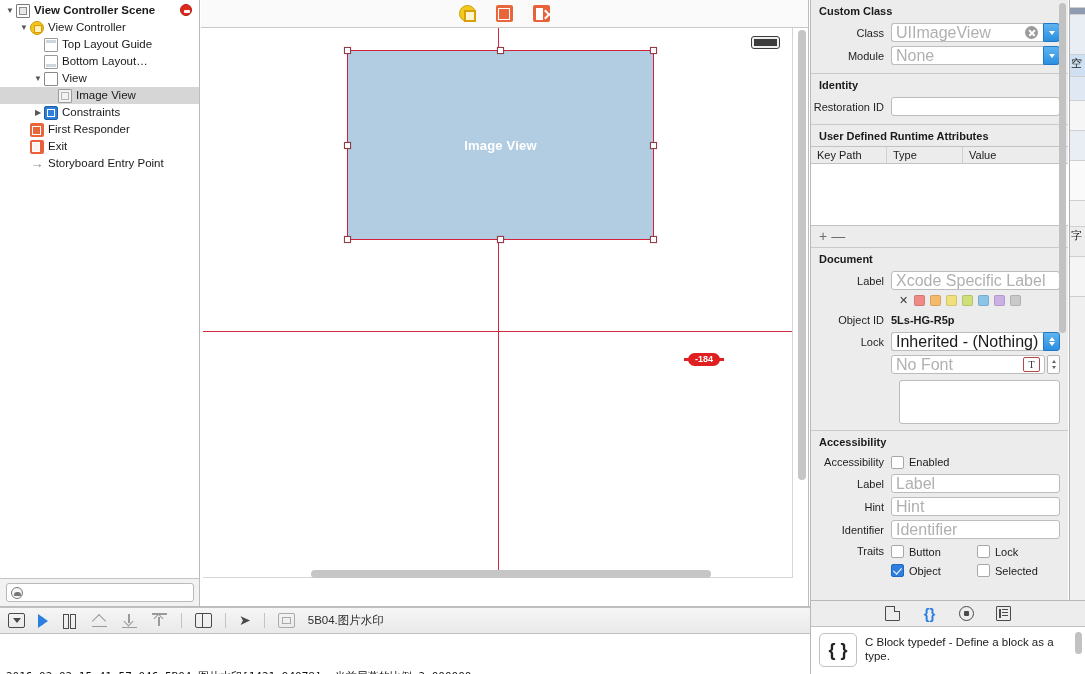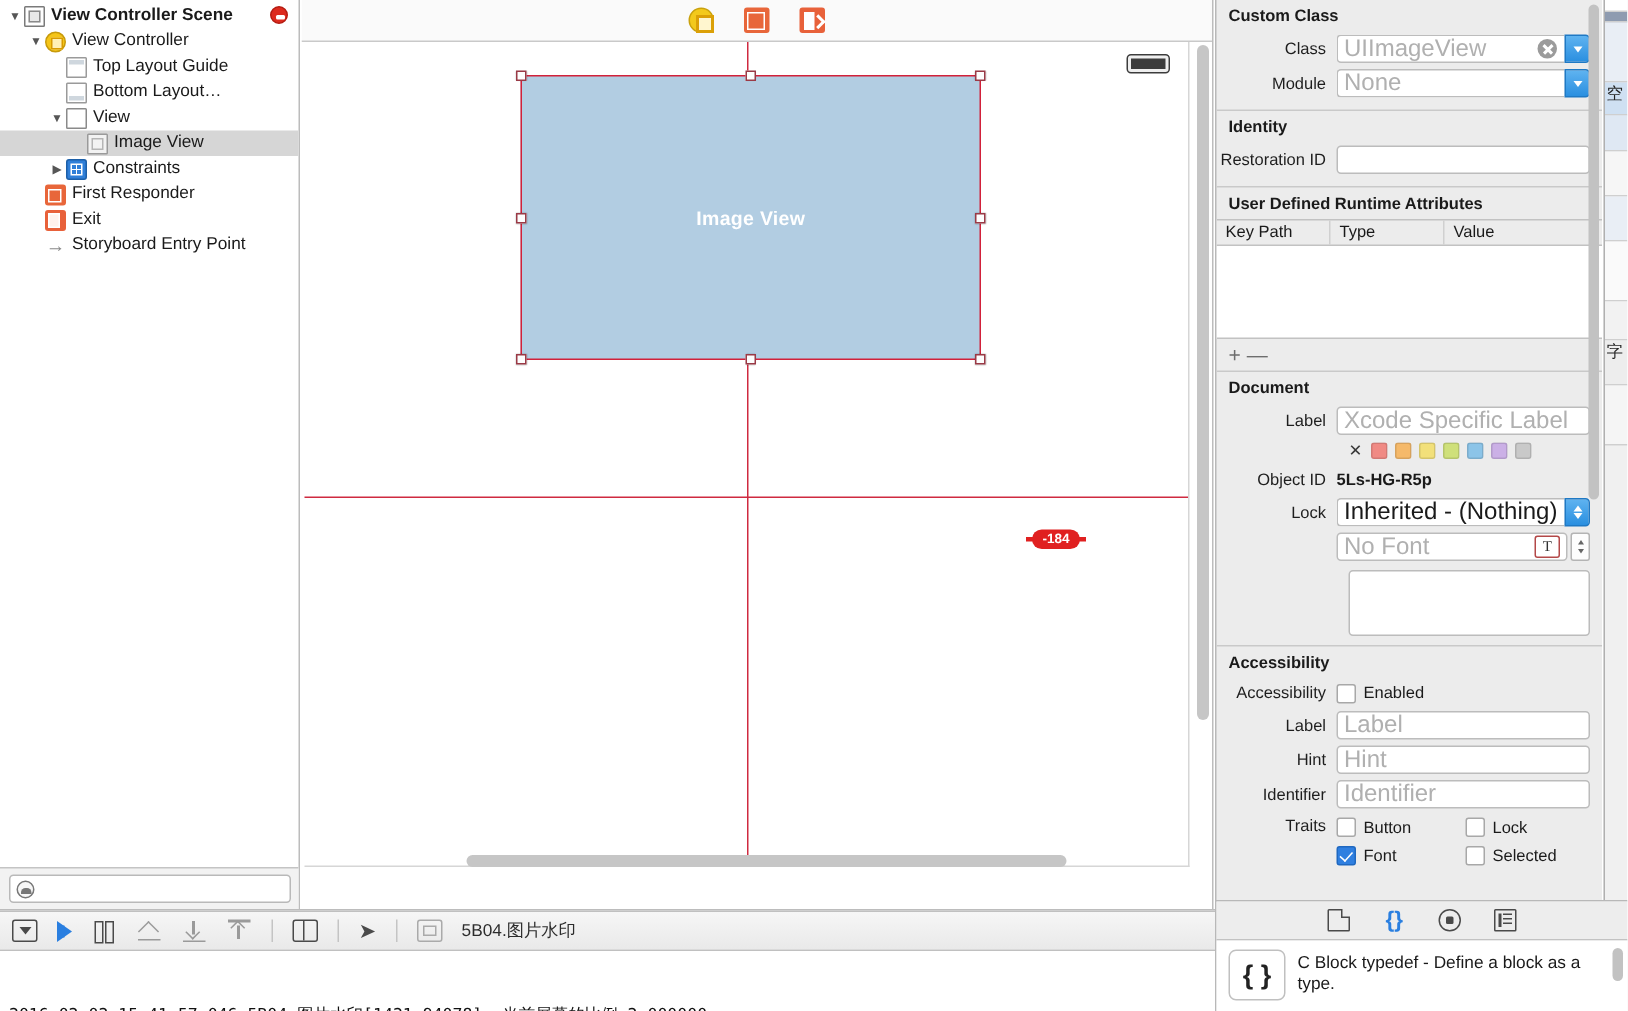--- a/index.html
+++ b/index.html
@@ -513,21 +513,21 @@
     <div class="row" style="align-items:flex-start;padding-top:4px;">
       <span class="lab" style="padding-top:0;">Traits</span>
       <span class="traits-grid" id="traits-grid">
           <span class="traits-col c1">
             <span class="traits-item">
               <span class="cb"></span>
               <span class="cb-lbl">Button</span>
             </span>
             <span class="traits-item">
               <span class="cb on"></span>
-              <span class="cb-lbl">Font</span>
+              <span class="cb-lbl">Object</span>
             </span>
           </span>
           <span class="traits-col">
             <span class="traits-item">
               <span class="cb"></span>
               <span class="cb-lbl">Lock</span>
             </span>
             <span class="traits-item">
               <span class="cb"></span>
               <span class="cb-lbl">Selected</span>

